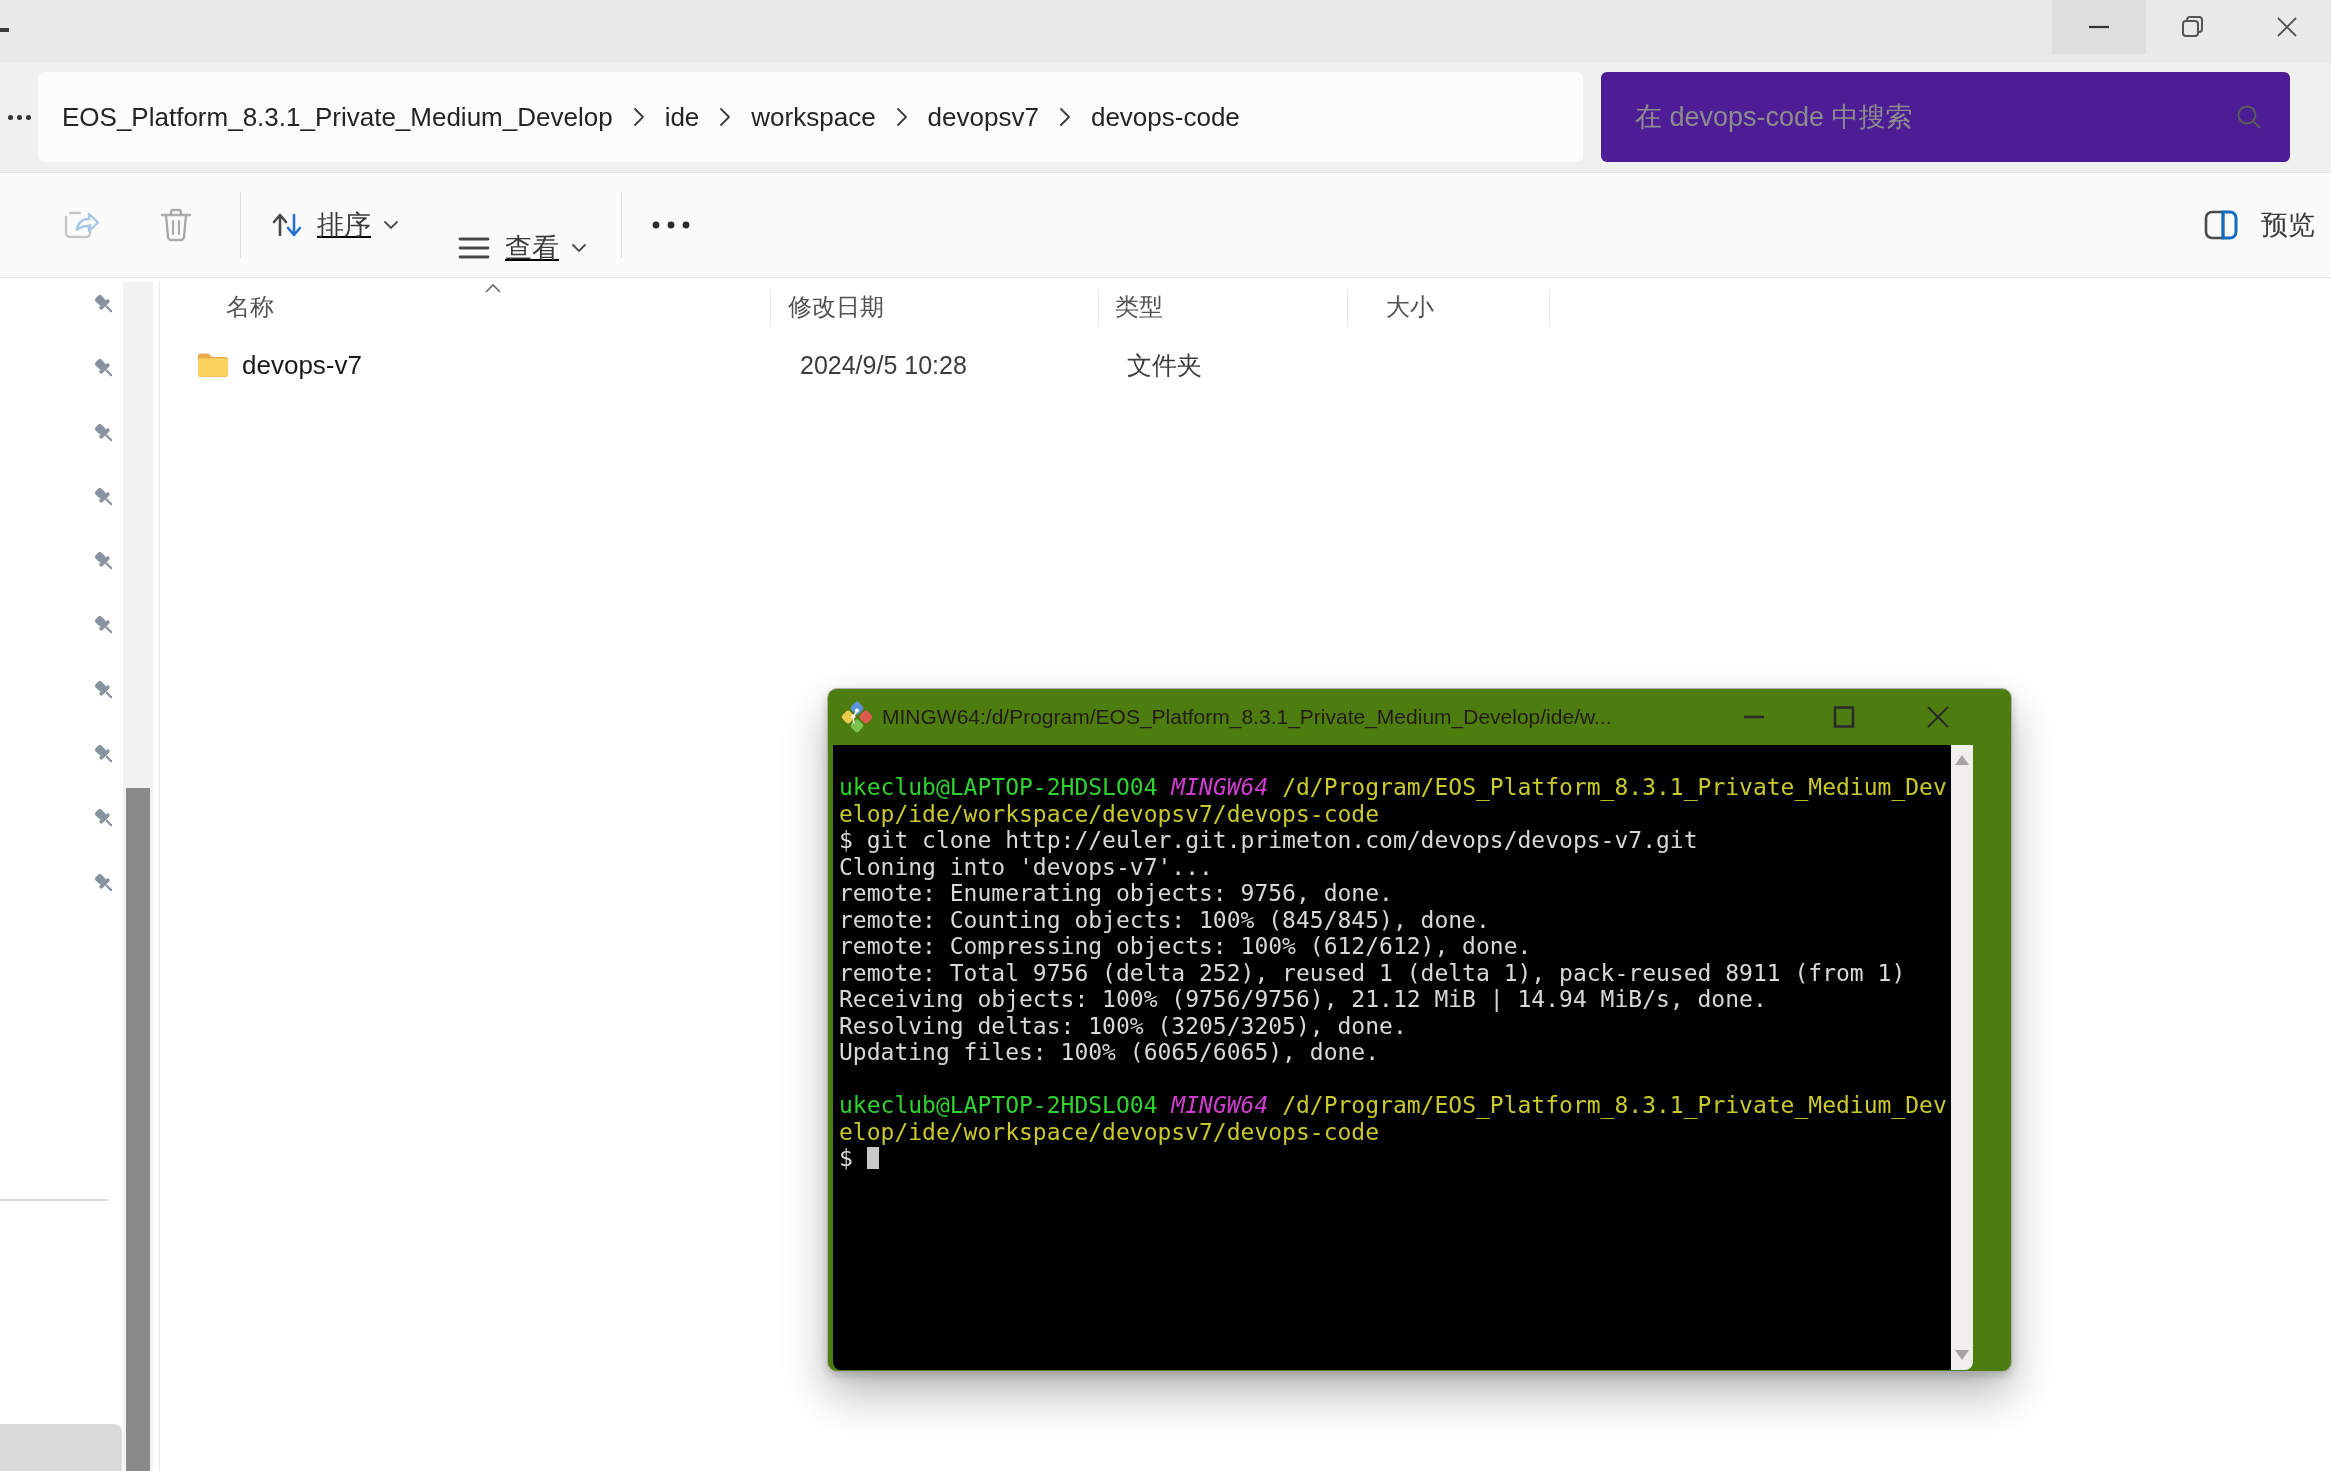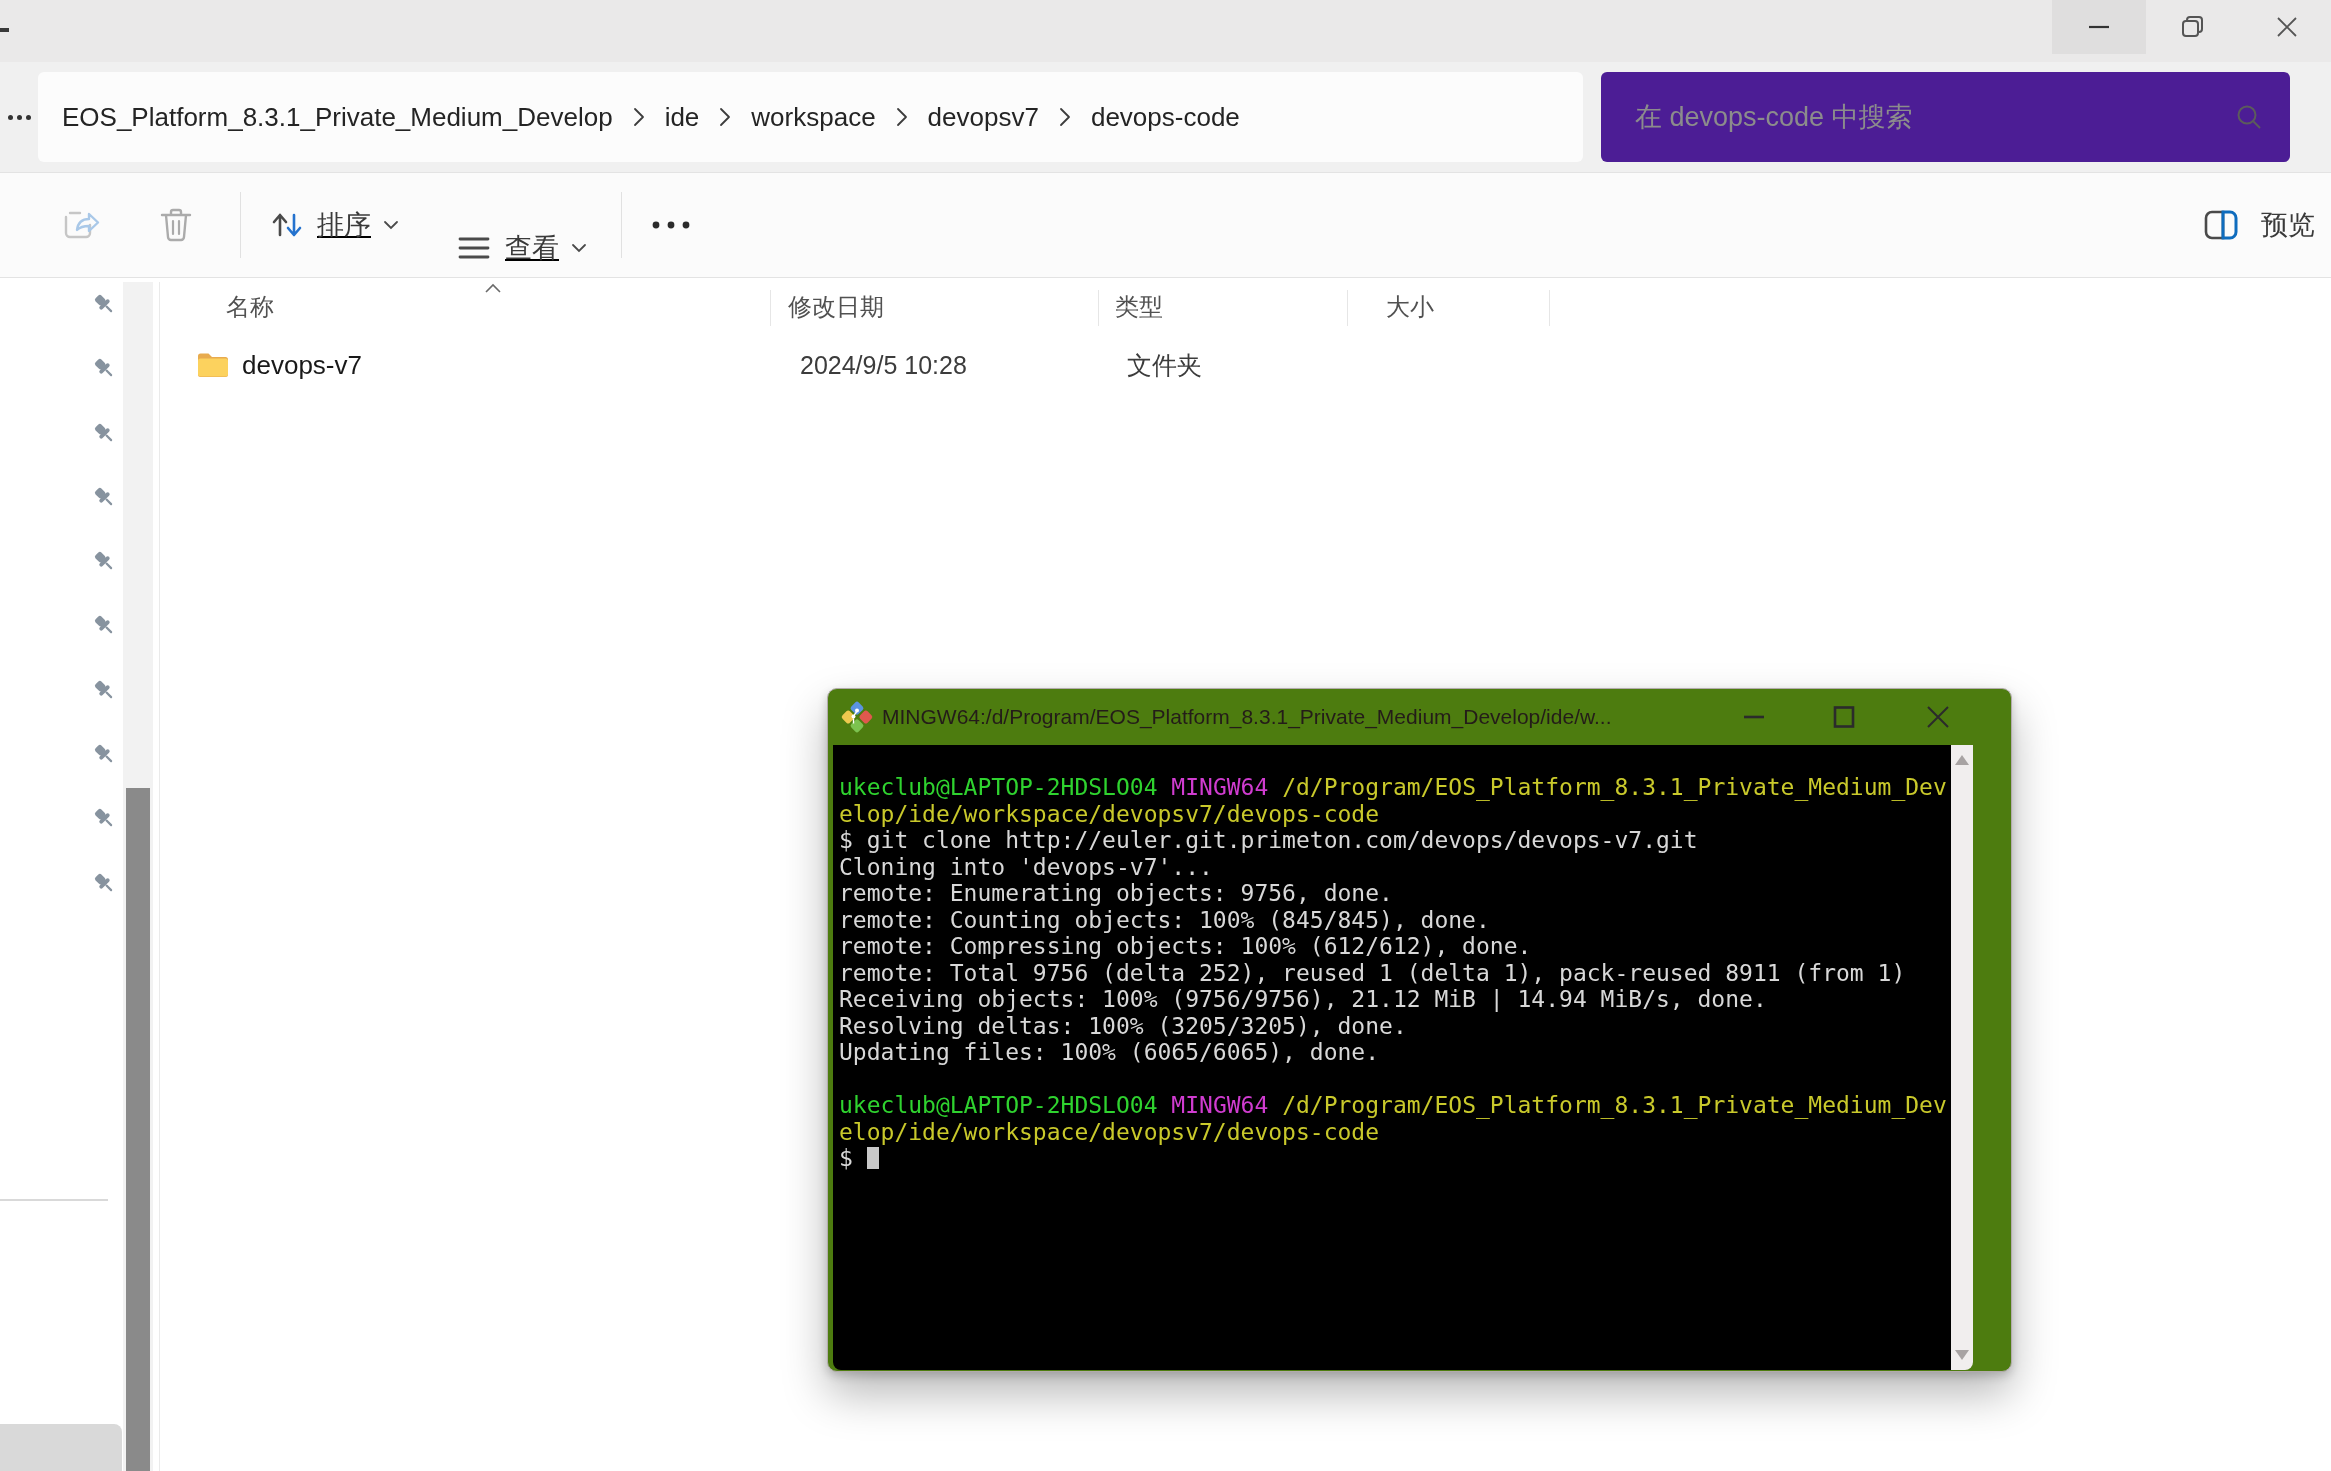--- a/index.html
+++ b/index.html
@@ -57,21 +57,21 @@
   .term-ctrl{position:absolute;top:0;height:56px;width:56px;display:flex;align-items:center;justify-content:center;}
   .term-ctrl.min{left:898px;} .term-ctrl.max{left:988px;} .term-ctrl.close{left:1082px;}
   .term-body{position:absolute;left:5px;top:56px;width:1140px;bottom:1px;display:flex;
     border-radius:0 0 8px 8px;overflow:hidden;}
   .term-screen{width:1118px;background:#000;box-sizing:border-box;padding:29px 0 0 6px;}
   .term-scroll{width:22px;background:#f1eeee;position:relative;}
   .t-arrow{position:absolute;left:4px;width:0;height:0;border-left:7px solid transparent;border-right:7px solid transparent;}
   .t-arrow.up{top:10px;border-bottom:10px solid #a8a3a3;}
   .t-arrow.down{bottom:10px;border-top:10px solid #a8a3a3;}
   .tline{font-family:"DejaVu Sans Mono","Liberation Mono",monospace;font-size:23px;line-height:26.5px;white-space:pre;}
-  .tline .g{color:#2fd32f;} .tline .m{color:#d03cd0;} .tline .y{color:#c9c92b;} .tline .w{color:#d8d8d8;}
+  .tline .g{color:#2fd32f;} .tline .m{color:#d03cd0;font-style:italic;} .tline .y{color:#c9c92b;} .tline .w{color:#d8d8d8;}
   .tline .cursor{display:inline-block;width:12px;height:22px;background:#c9c9c9;vertical-align:-3px;}
   svg{display:block;}
 </style>
 </head>
 <body>
 
 <div class="titlebar">
   <div class="title-dash"></div>
   <div class="win-btn min">
     <span>

